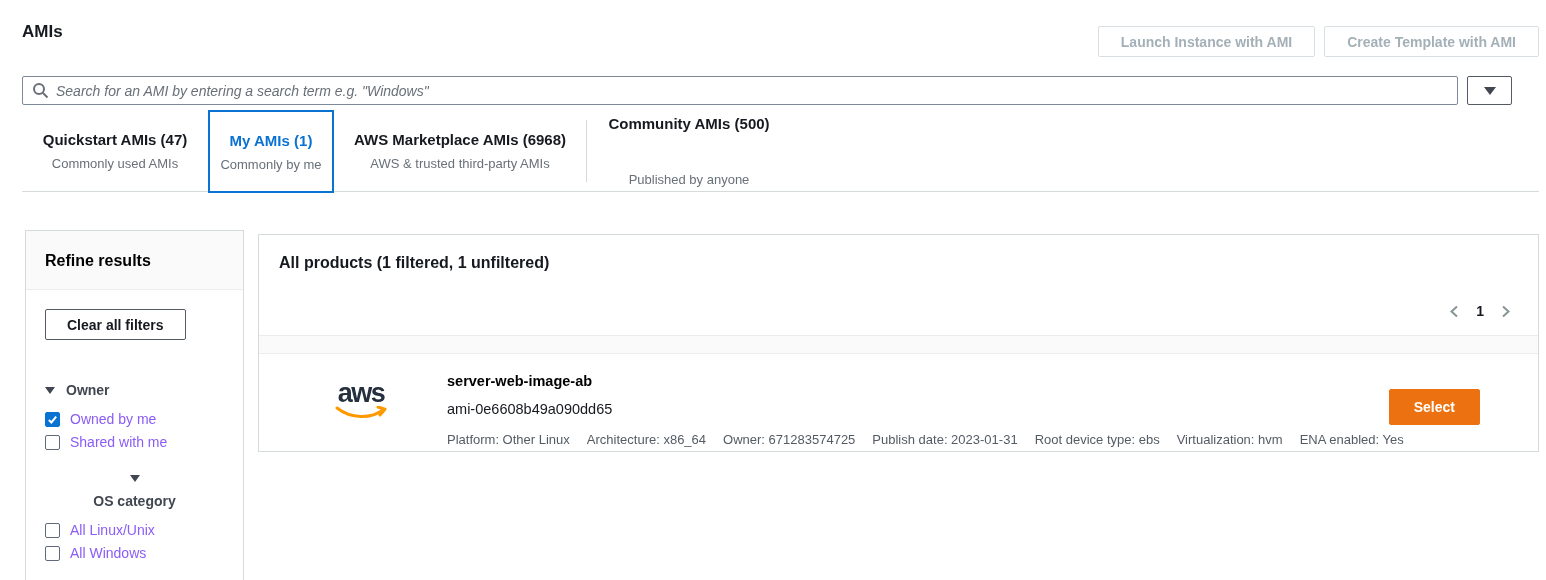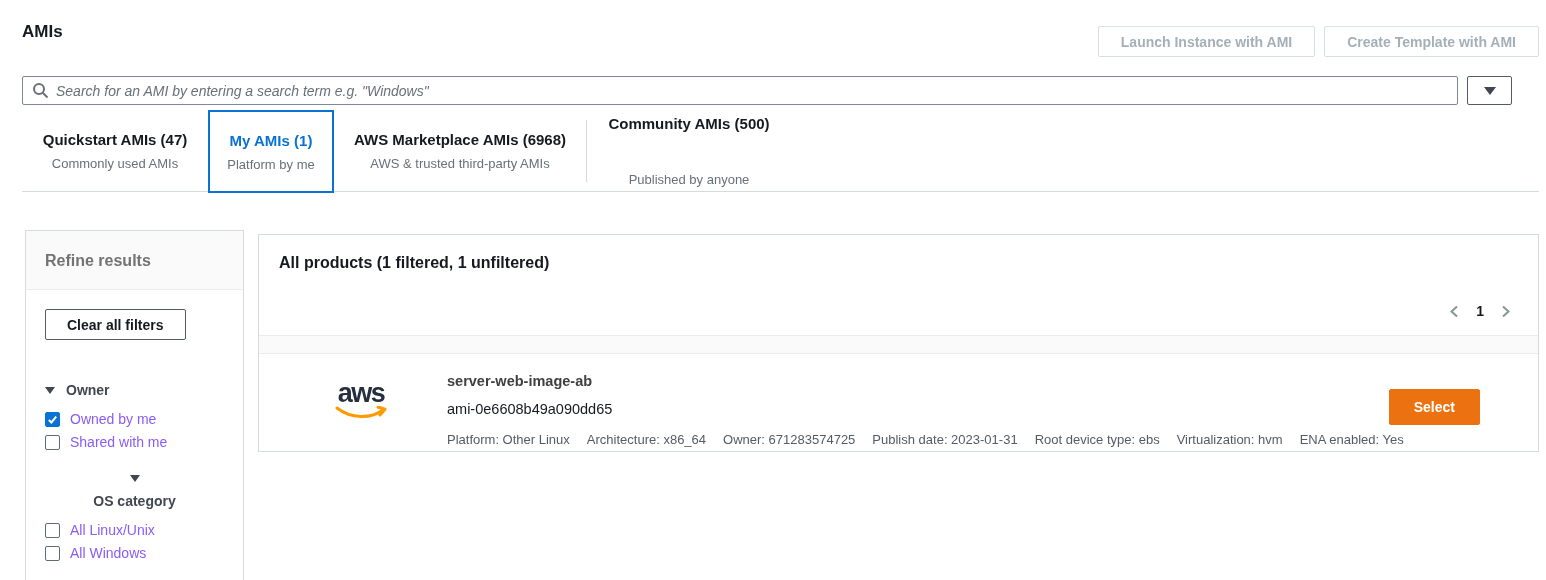--- a/index.html
+++ b/index.html
@@ -41,21 +41,21 @@
   .tab-community { width:204px;gap:40px; }
   .tab-title { font-size:15px; font-weight:bold; color:#16191f; white-space:nowrap; }
   .tab-sub { font-size:13px; color:#687078; white-space:nowrap; }
   .tab.active { border:2px solid #0972d3; height:83px; z-index:2; }
   .tab.active .tab-title { color:#0972d3; }
   .tab-divider { width:1px; background:#d5dbdb; height:62px; align-self:center; }
 
   
   .sidebar { position:absolute; left:17px; top:230px; width:219px; height:402px; border:1px solid #d5dbdb; background:#fff; }
   .sidebar-header { background:#fafafa; border-bottom:1px solid #eaeded; padding:21px 19px 19px 19px; }
-  .sidebar-title { font-size:16px; font-weight:bold; color:#737373; }
+  .sidebar-title { font-size:16px; font-weight:bold; color:#000000; }
   .sidebar-body { padding:19px; }
   .btn-clear {
     height:31px; padding:0 21px; background:#fff; border:1px solid #545b64; border-radius:2px;
     color:#16191f; font-weight:bold; font-size:14px; cursor:pointer;
     display:inline-flex; align-items:center;
   }
   .filter-section-header { display:flex; align-items:center; gap:11px; margin-top:42px; cursor:pointer; }
   .filter-section-header.tight { margin-top:25px;flex-direction:column; }
   .tri-down { width:0; height:0; border-left:5px solid transparent; border-right:5px solid transparent; border-top:7px solid #414750; }
   .section-label { font-size:14px; font-weight:bold; color:#414750; }
@@ -69,21 +69,21 @@
   .main-panel { position:absolute; left:250px; top:234px; width:1281px; height:218px; border:1px solid #d5dbdb; background:#fff; display:flex; flex-direction:column; }
   .main-header { height:100px; position:relative; }
   .main-title { position:absolute; left:20px; top:19px; font-size:16px; font-weight:bold; color:#16191f; }
   .pagination { position:absolute; right:26px; bottom:16px; display:flex; align-items:center; gap:15px; }
   .pg-chevron { width:13px; height:13px; cursor:pointer; }
   .pg-number { font-size:14px; font-weight:bold; color:#16191f; cursor:pointer; }
   .grey-band { height:18px; background:#fafafa; border-top:1px solid #eaeded; }
   .product-row { flex:1; border-top:1px solid #eaeded; position:relative; background:#fff; }
   .aws-logo { position:absolute; left:74px; top:27px; width:56px; display:flex; flex-direction:column; align-items:center; }
   .aws-logo-text { font-size:27px; font-weight:bold; color:#252f3e; letter-spacing:-1.5px; line-height:25px; }
-  .product-name { position:absolute; left:188px; top:19px; font-size:14.5px; font-weight:bold; color:#404040; }
+  .product-name { position:absolute; left:188px; top:19px; font-size:14.5px; font-weight:bold; color:#000000; }
   .product-ami { position:absolute; left:188px; top:47px; font-size:14.5px; color:#16191f; }
   .product-meta { position:absolute; left:188px; top:78px; display:flex; gap:17px; }
   .meta-item { font-size:13px; color:#545b64; white-space:nowrap; }
   .btn-select {
     position:absolute; right:58px; top:35px; height:31px; padding:17px 24px;
     background:#ec7211; border:1px solid #ec7211; border-radius:2px;
     color:#fff; font-weight:bold; font-size:14px; cursor:pointer;
     display:flex; align-items:center;
   }
 </style>
@@ -109,21 +109,21 @@
     <span class="caret-down"></span>
   </button>
 
   <div class="tabs">
     <div class="tab tab-quickstart">
       <span class="tab-title">Quickstart AMIs (47)</span>
       <span class="tab-sub">Commonly used AMIs</span>
     </div>
     <div class="tab tab-myamis active">
       <span class="tab-title">My AMIs (1)</span>
-      <span class="tab-sub">Platform by me</span>
+      <span class="tab-sub">Commonly by me</span>
     </div>
     <div class="tab tab-marketplace">
       <span class="tab-title">AWS Marketplace AMIs (6968)</span>
       <span class="tab-sub">AWS &amp; trusted third-party AMIs</span>
     </div>
     <div class="tab-divider"></div>
     <div class="tab tab-community">
       <span class="tab-title">Community AMIs (500)</span>
       <span class="tab-sub">Published by anyone</span>
     </div>

